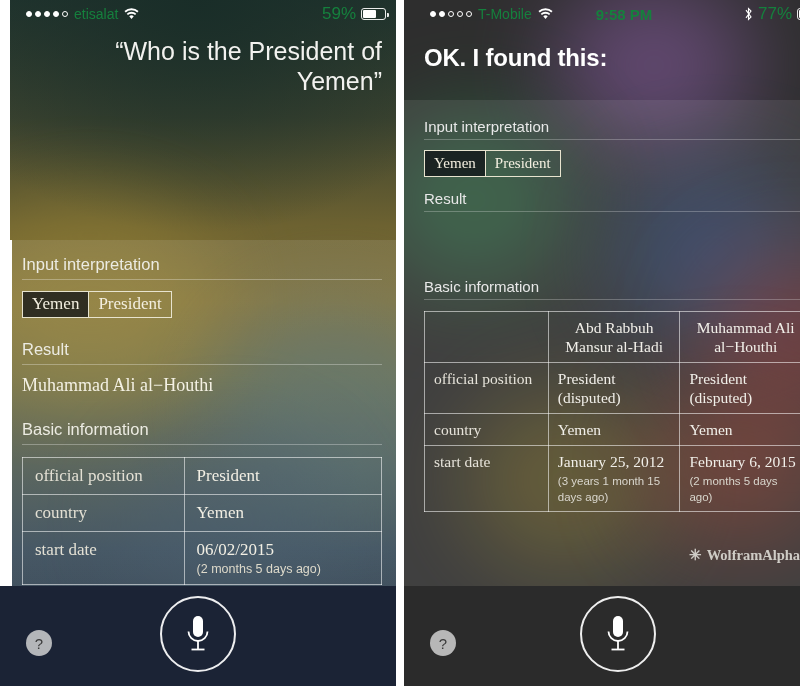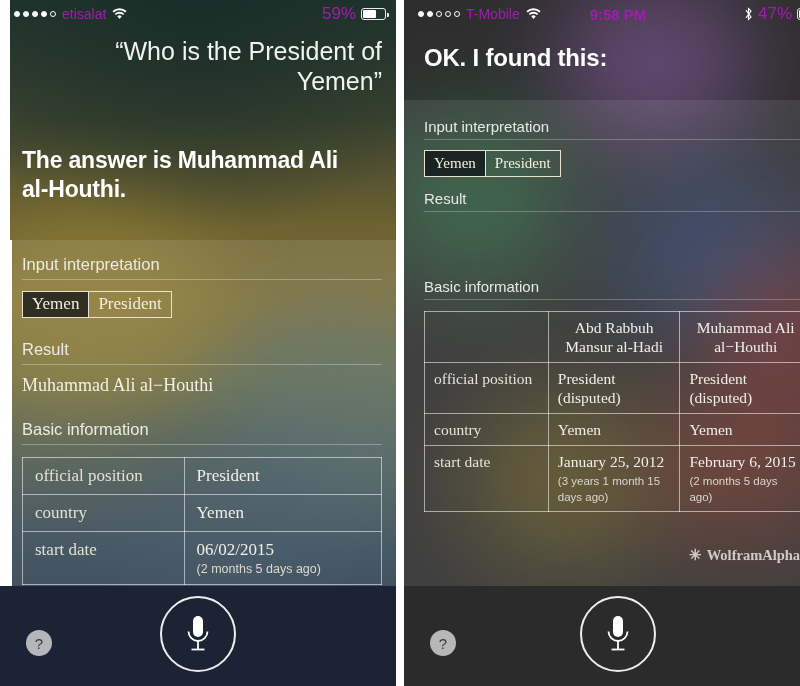--- a/index.html
+++ b/index.html
@@ -33,22 +33,22 @@
   .bg-right .blob{position:absolute;border-radius:50%;filter:blur(46px);opacity:.55;}
   .rb1{left:150px;top:-20px;width:200px;height:170px;background:#8d5fa8;}
   .rb2{left:-30px;top:110px;width:200px;height:180px;background:#2f7a4a;}
   .rb3{left:210px;top:170px;width:200px;height:170px;background:#2f4f8a;}
   .rb4{left:300px;top:250px;width:180px;height:170px;background:#8a3030;}
   .rb5{left:60px;top:390px;width:200px;height:180px;background:#7a6a24;}
   .rb6{left:240px;top:380px;width:190px;height:170px;background:#8a3a2a;}
   .right-card{position:absolute;left:0;right:0;top:100px;bottom:0;background:rgba(255,255,255,.085);}
 
   
-  .statusbar{position:absolute;left:0;right:0;top:0;height:28px;
-    display:flex;align-items:center;color:#a21caf;font-size:14.5px;z-index:9;}
+  .statusbar{position:absolute;left:12px;right:0;top:0;height:28px;
+    display:flex;align-items:center;color:#15803d;font-size:14.5px;z-index:9;}
   .sb-left{display:flex;align-items:center;gap:6px;padding-left:14px;}
   .sb-center{position:absolute;left:0;right:0;text-align:center;font-size:15px;font-weight:bold;}
   .sb-right{margin-left:auto;display:flex;align-items:center;gap:5px;padding-right:10px;}
   .dots{display:flex;align-items:center;gap:3px;}
   .dot{width:6px;height:6px;border-radius:50%;border:1px solid #fff;box-sizing:border-box;}
   .dot.on{background:#fff;}
   .carrier{font-size:14px;}
   .batt{position:relative;width:25px;height:12px;border:1px solid rgba(255,255,255,.9);border-radius:3px;box-sizing:border-box;}
   .batt i{position:absolute;left:1px;top:1px;bottom:1px;background:#fff;border-radius:1px;display:block;}
   .batt:after{content:"";position:absolute;right:-4px;top:3.5px;width:2px;height:4px;background:rgba(255,255,255,.9);border-radius:0 1px 1px 0;}
@@ -143,21 +143,20 @@
       </div>
       <div class="sb-right">
         <span class="pct">59%</span>
         <span class="batt">
             <i style="width:13px"></i>
           </span>
       </div>
     </div>
 
     <div class="l-query">“Who is the President of Yemen”</div>
-    <div class="l-answer">The answer is Muhammad Ali al-Houthi.</div>
 
     <div class="wa" style="top:255px">
       <div class="wa-head">Input interpretation</div>
       <div style="margin-top:11px">
         <span class="pill">
           <span class="seg0">Yemen</span>
           <span class="seg1">President</span>
         </span>
       </div>
     </div>
@@ -234,21 +233,21 @@
           <path d="M8 11.2 5.6 8.4a3.6 3.6 0 0 1 4.8 0Z" fill="#fff"></path>
           <path d="M2.9 5.6a7.6 7.6 0 0 1 10.2 0l-1.3 1.5a5.6 5.6 0 0 0-7.6 0Z" fill="#fff"></path>
           <path d="M.5 2.8a11.2 11.2 0 0 1 15 0l-1.3 1.5a9.2 9.2 0 0 0-12.4 0Z" fill="#fff"></path>
         </svg>
       </div>
       <div class="sb-center">9:58 PM</div>
       <div class="sb-right">
         <svg width="9" height="14" viewBox="0 0 9 14">
           <path d="M2 3.2 7 10 4.5 12.4V1.6L7 4 2 10.8" fill="none" stroke="#fff" stroke-width="1.1"></path>
         </svg>
-        <span class="pct">47%</span>
+        <span class="pct">77%</span>
         <span class="batt">
             <i style="width:10px"></i>
           </span>
       </div>
     </div>
 
     <div class="r-title">OK. I found this:</div>
 
     <div class="r-wa" style="top:118px">
       <div class="r-head">Input interpretation</div>

